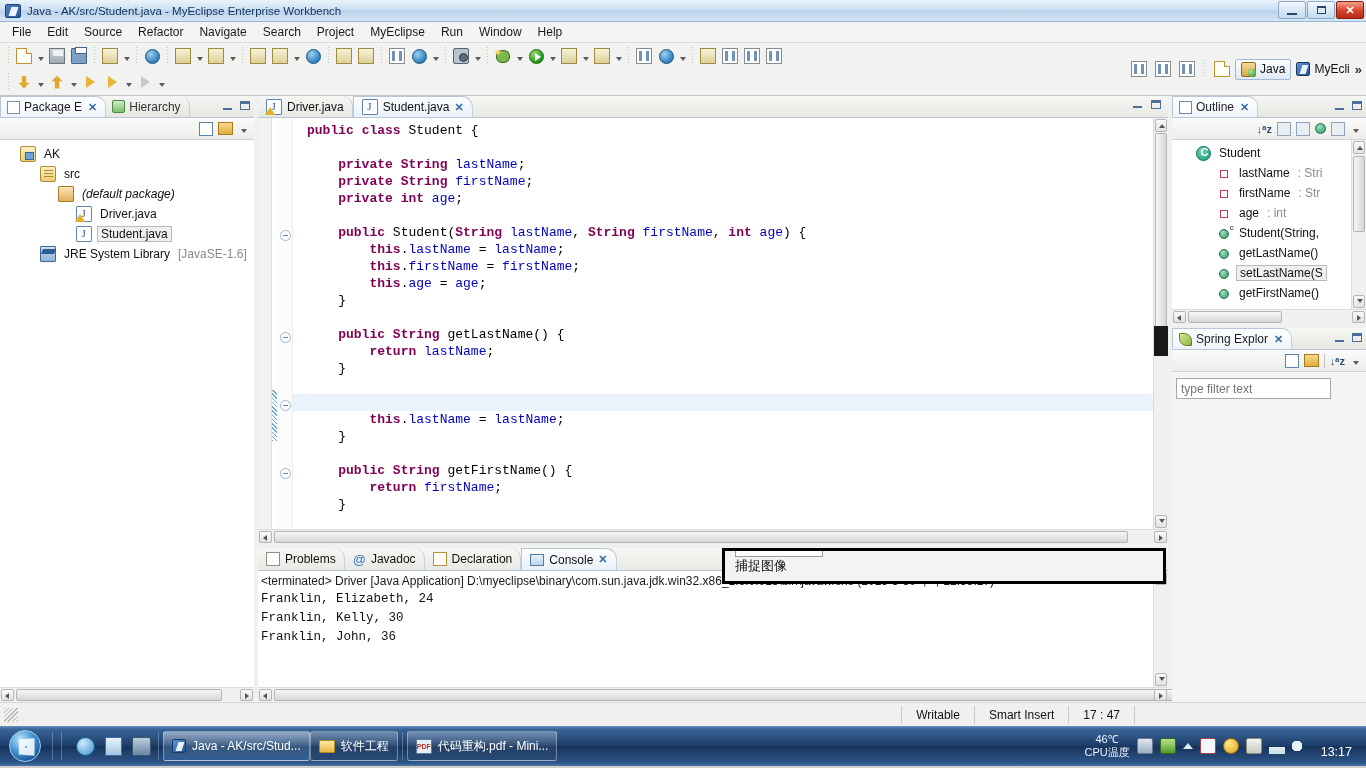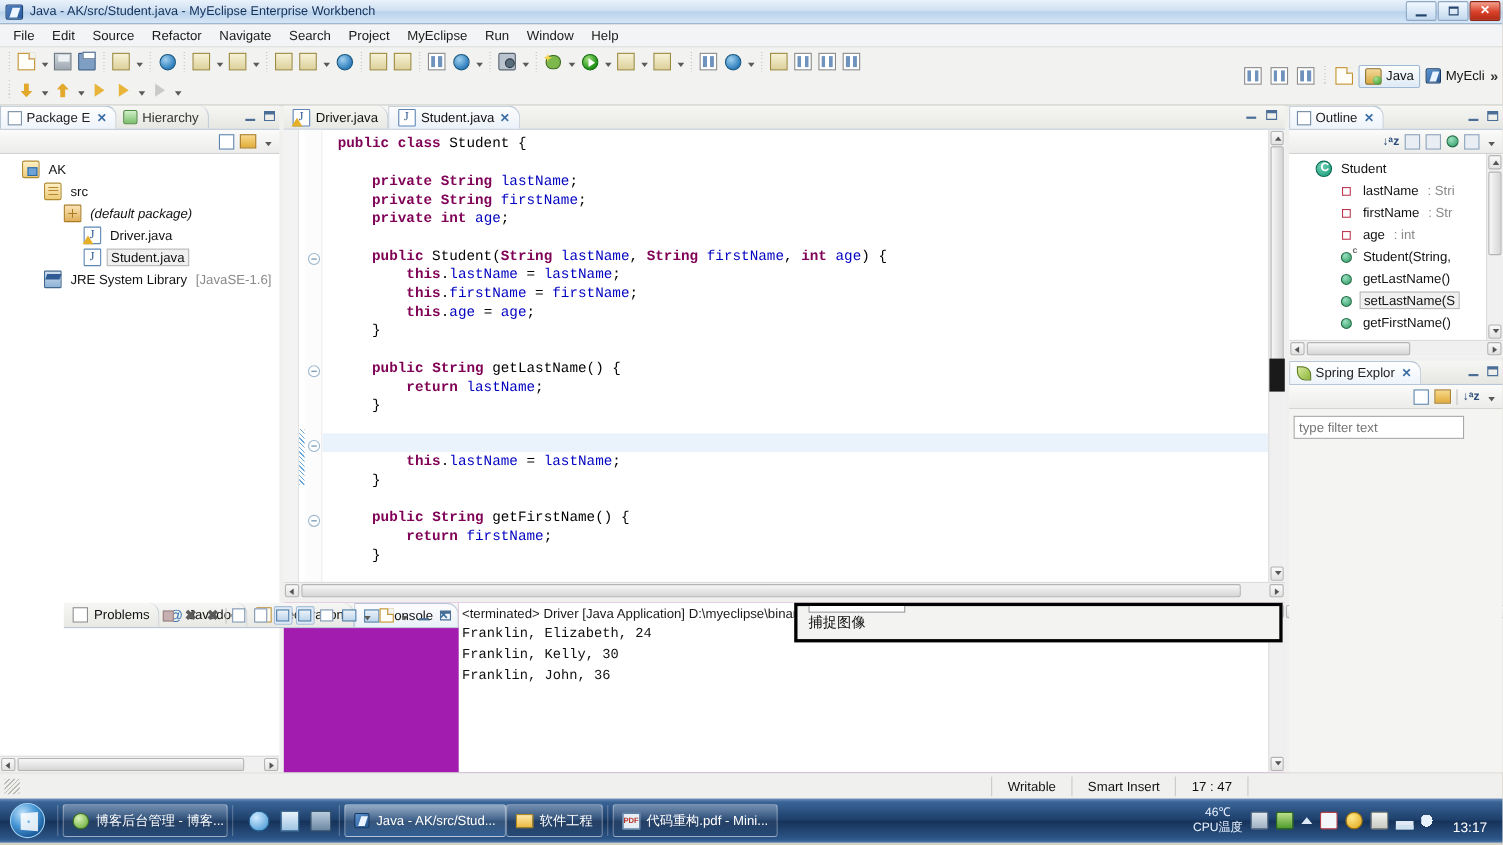--- a/index.html
+++ b/index.html
@@ -223,21 +223,21 @@
              border: 1px solid #b4b4b4; border-radius: 2px; }
   .sbv .ar i { position:absolute; left:2.5px; width:0;height:0;border-left:3.5px solid transparent;border-right:3.5px solid transparent; }
   .sbh { height: 15px; background: #f0f0f0; border-top: 1px solid #dcdcdc; position: relative; }
   .sbh .thumb { position: absolute; top: 1px; height: 12px; background: linear-gradient(to bottom,#f7f7f7,#d6d6d6);
                 border: 1px solid #b4b4b4; border-radius: 2px; }
   .sbh .ar { position: absolute; top: 1px; width: 13px; height: 12px; background: linear-gradient(#fafafa,#e2e2e2);
              border: 1px solid #b4b4b4; border-radius: 2px; }
   .sbh .ar i { position:absolute; top:2.5px; height:0;width:0;border-top:3.5px solid transparent;border-bottom:3.5px solid transparent; }
 
   
-  #console { height: 154px; display: flex; background: #a21caf; justify-content: flex-end; }
+  #console { height: 154px; display: flex; flex-direction: column; background: #7f1d1d; justify-content: flex-end; }
   #conTabs { height: 23px; display: flex; align-items: flex-end; position: relative;
              background: linear-gradient(to bottom,#f6f6f4,#e8e8e4); border-bottom: 1px solid #b8c7d8; }
   .contab { height: 22px; display:flex; align-items:center; gap:5px; padding: 0 8px;
             font-size: 12px; color:#111; border-right:1px solid #c6cfd9; border-top-right-radius: 11px; }
   .contab.active { background: linear-gradient(to bottom,#fdfdfd,#eaf1f9);
                    border-top:1px solid #b8c7d8; border-left:1px solid #b8c7d8; }
   .contab .x { color:#3b6ea5; font-weight:bold; font-size:11px; }
   #conCtl { position:absolute; right:3px; top:3px; display:flex; align-items:center; gap:3px; }
   .cbtn { width: 17px; height: 17px; display:flex;align-items:center;justify-content:center;
           border:1px solid transparent; border-radius:2px; }
@@ -916,24 +916,20 @@
   <span class="cell divcell">17 : 47</span>
   <span class="cell divcell" style="width:232px;"></span>
 </div>
 
 <div id="taskbar">
   <div id="startorb">
       <span class="orb"></span>
     </div>
   <div class="tbsep"></div>
 
-  <div class="tbwin">
-    <span style="width:15px;height:15px;border-radius:50%;background:radial-gradient(circle at 35% 30%,#d9f2b6,#5da430);border:1px solid #3e7420;flex:none;"></span>
-    <span>博客后台管理 - 博客...</span>
-  </div>
 
   <div class="tbsep"></div>
   <div id="qlaunch">
     <div class="qli">
       <span style="width:19px;height:19px;border-radius:50%;background:radial-gradient(circle at 35% 30%,#cfeaff,#3a8fd0);border:1px solid #23608f;position:relative;display:block;"></span>
     </div>
     <div class="qli">
       <span style="width:17px;height:19px;background:linear-gradient(#e9f3fb,#9fc4e3);border:1px solid #3f6f9c;display:block;"></span>
     </div>
     <div class="qli">

